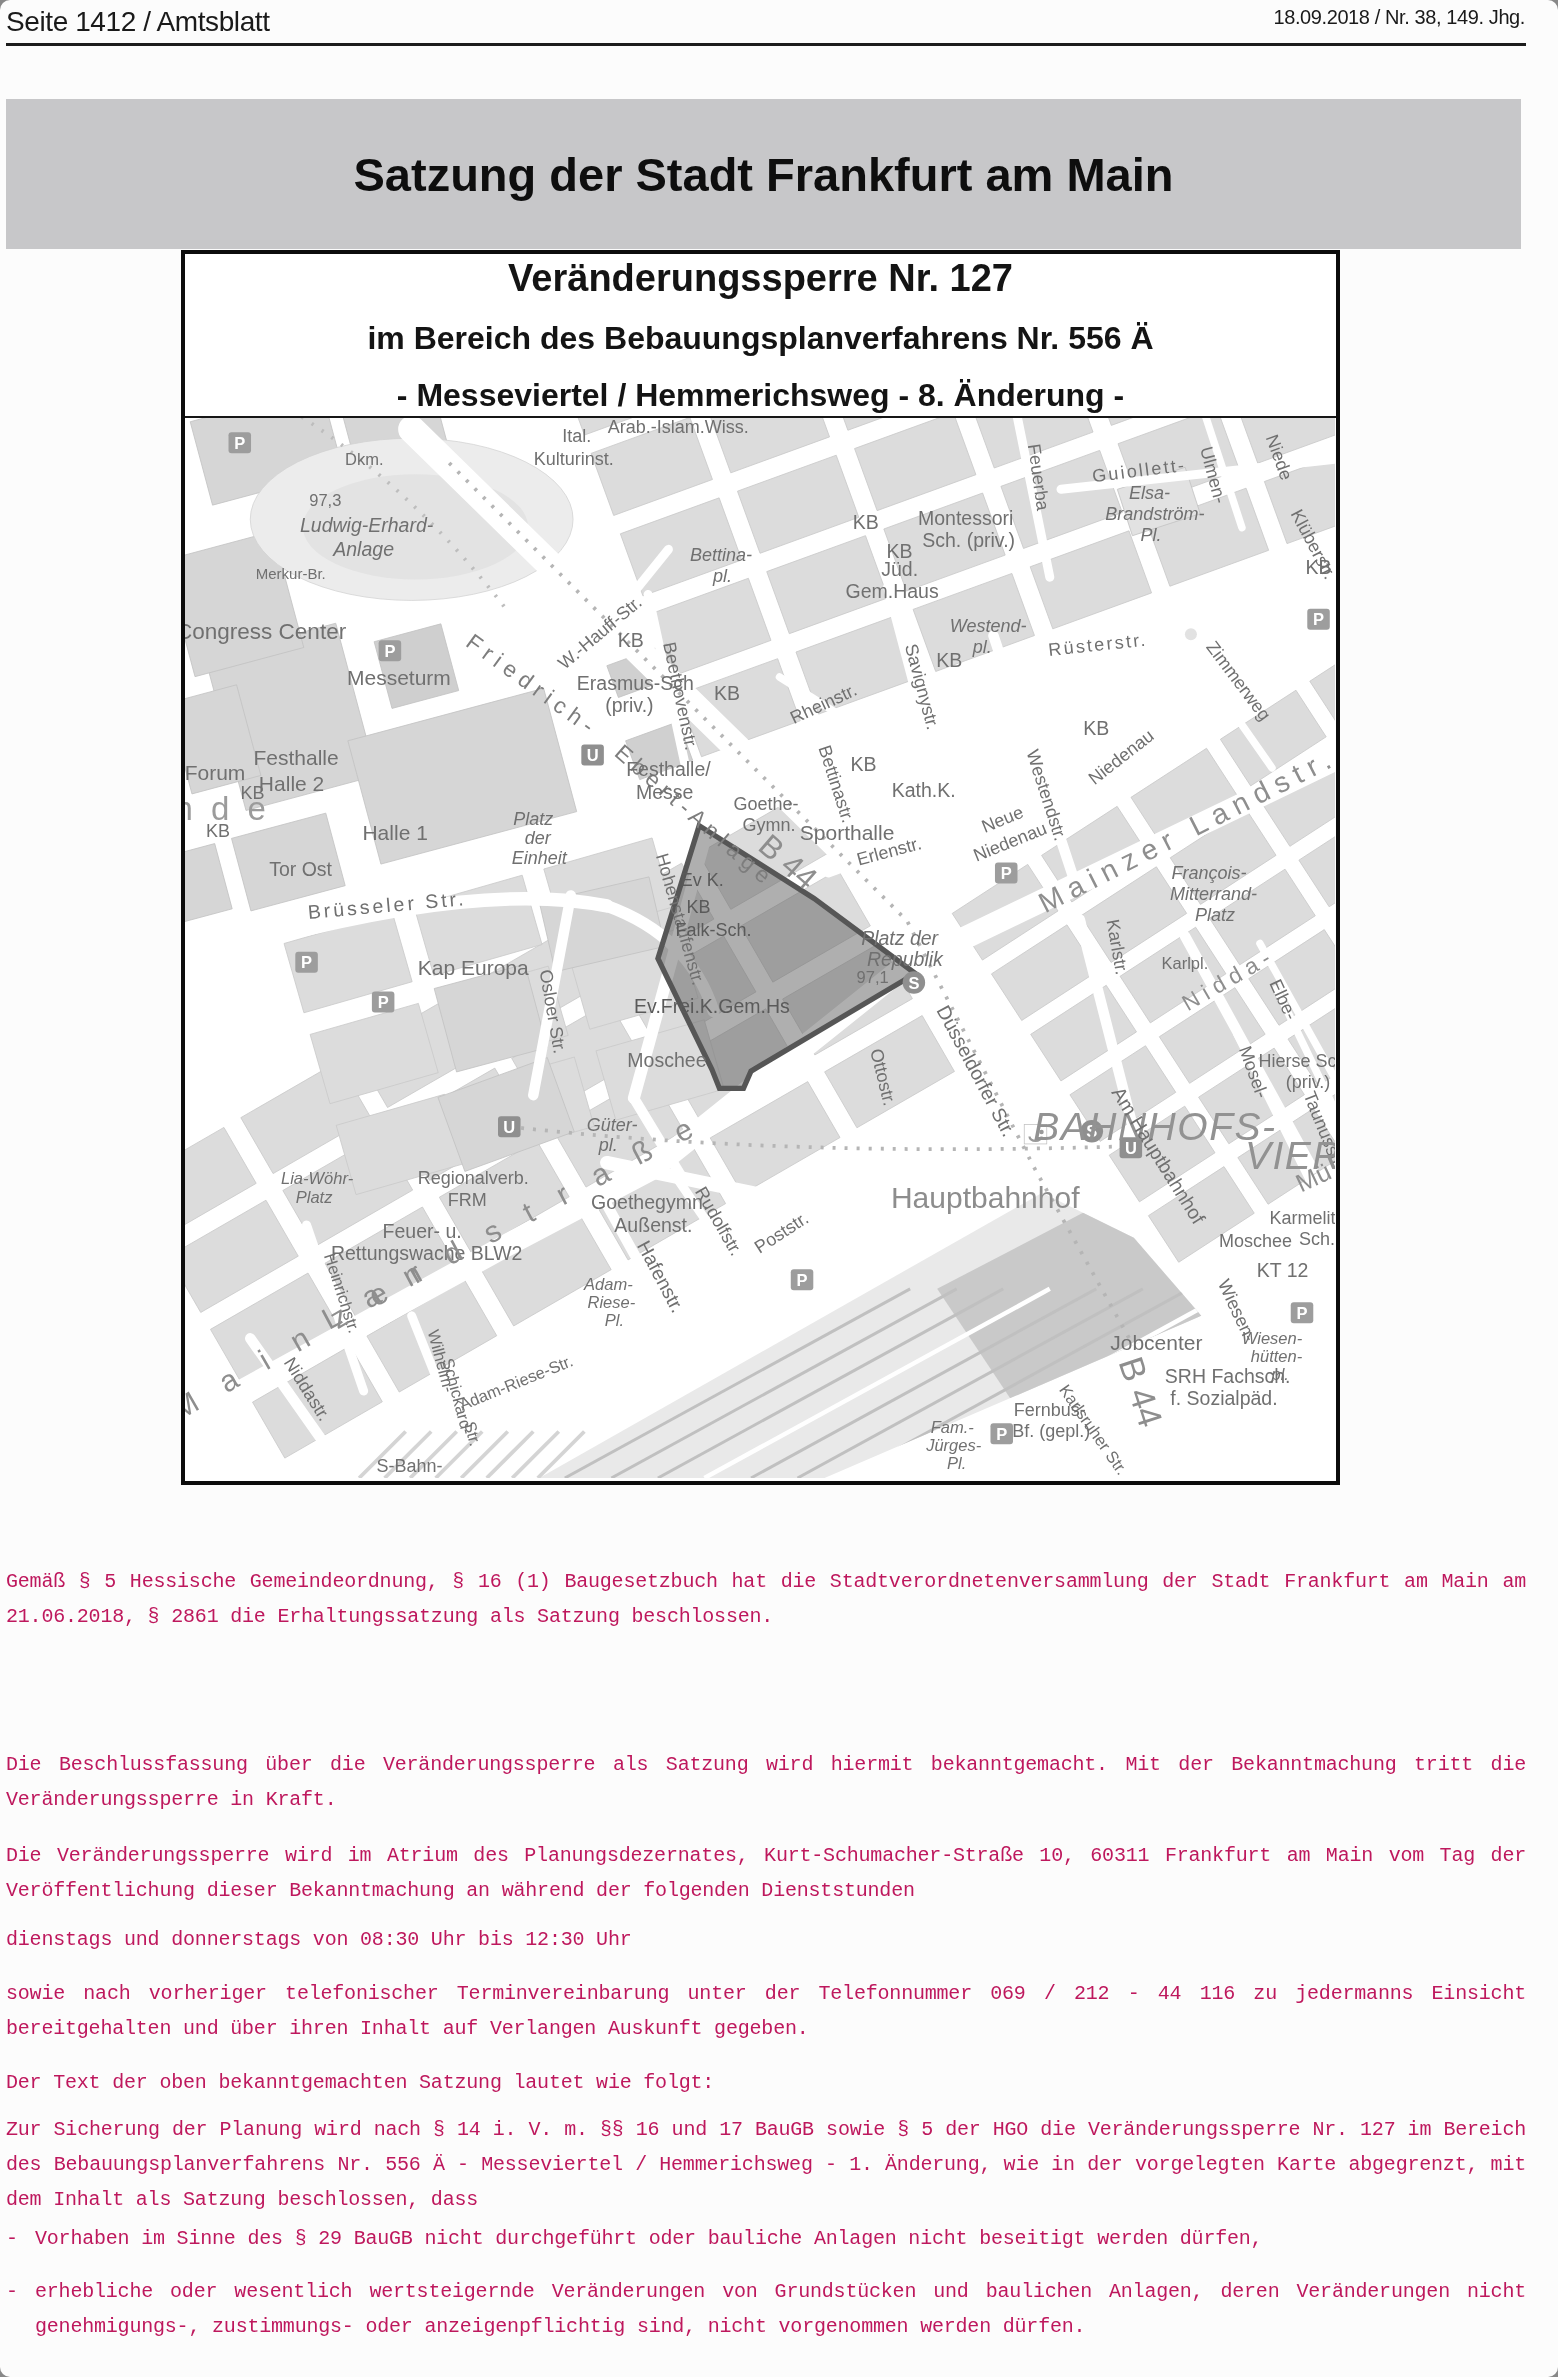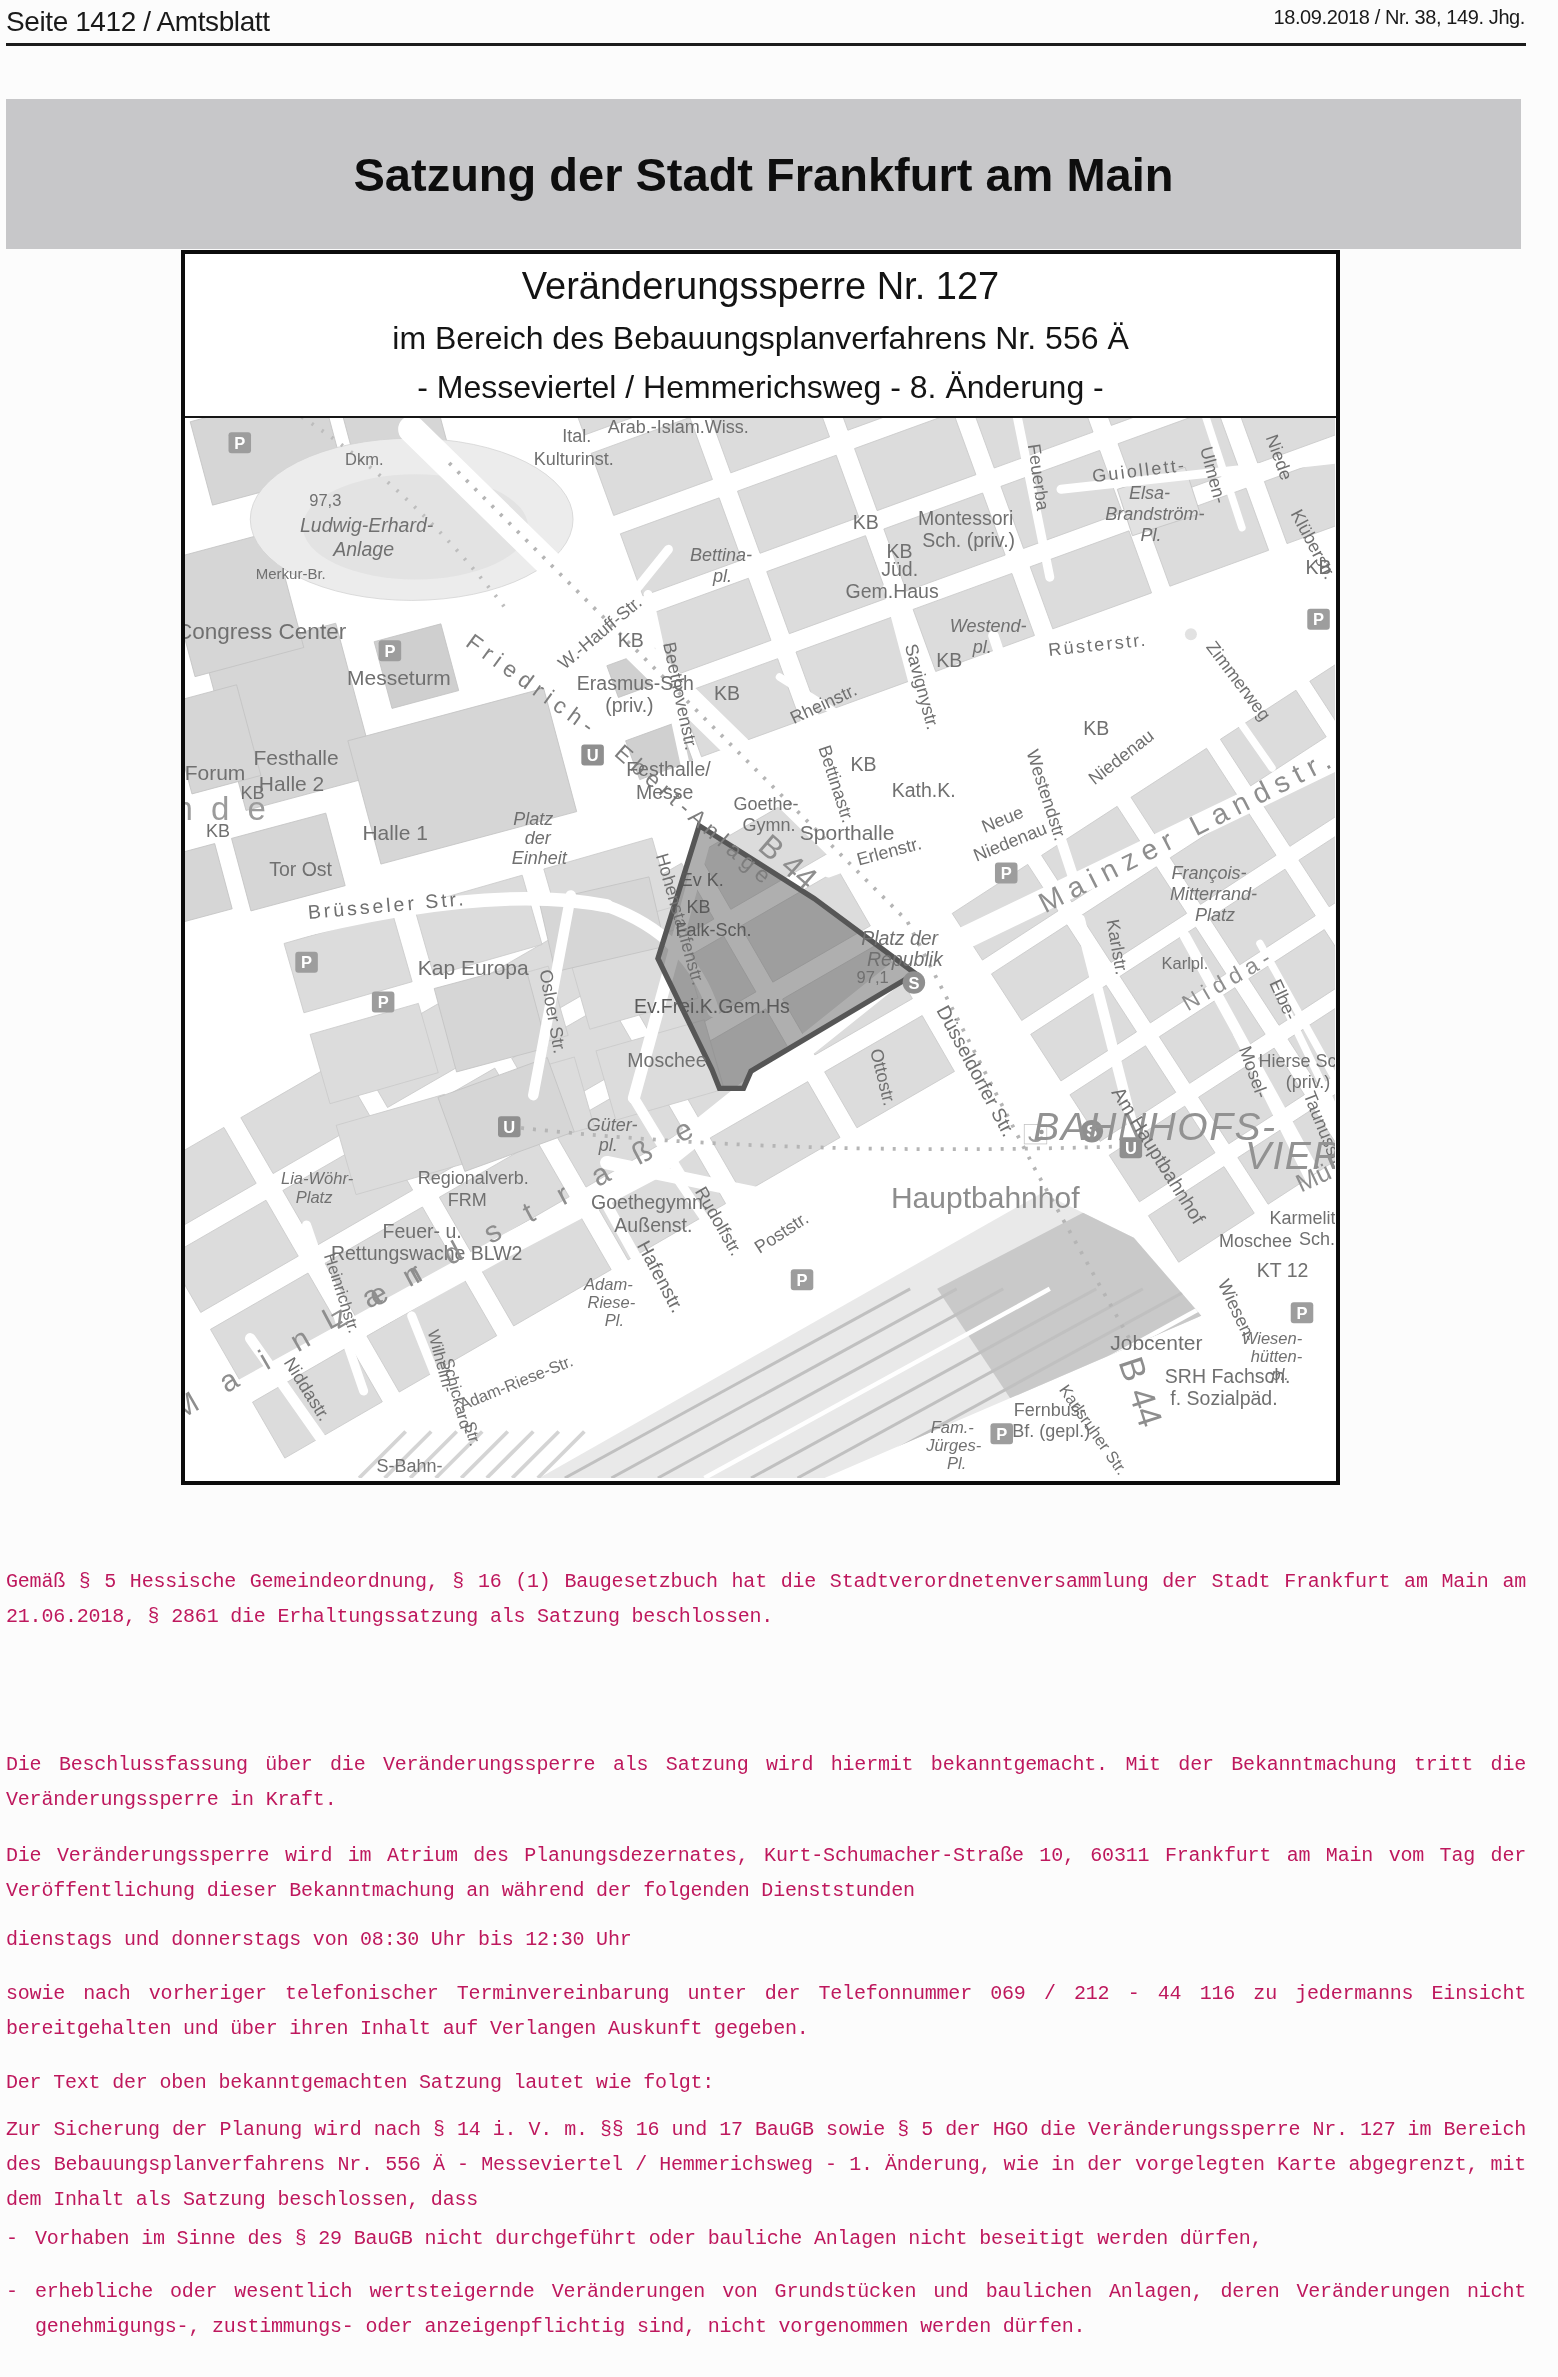--- a/index.html
+++ b/index.html
@@ -1,27 +1,27 @@
 <!DOCTYPE html>
 <html style="font-size:12px"><head>
 <meta charset="utf-8">
 <style>
   html,body{margin:0;padding:0;background:#888;}
   .page{position:relative;width:1558px;height:2377px;background:#fcfcfc;
-        font-family:"Liberation Sans",sans-serif;color:#1a1a1a;overflow:hidden;margin:0 auto;}
+        font-family:"Liberation Sans",sans-serif;color:#1a1a1a;overflow:hidden;margin:0 auto;border-radius:10px;}
   .hdr-left{position:absolute;left:6px;top:6px;font-size:28px;letter-spacing:-0.4px;}
   .hdr-right{position:absolute;right:33px;top:6px;font-size:20px;letter-spacing:-0.4px;}
   .rule{position:absolute;left:6px;top:43px;width:1520px;height:3px;background:#1c1c1c;}
   .banner{position:absolute;left:6px;top:99px;width:1515px;height:150px;
           display:flex;align-items:center;justify-content:center;}
   .banner-title{font-size:47px;font-weight:bold;letter-spacing:0px;color:#0e0e0e;}
   .map-box{position:absolute;left:181px;top:250px;width:1159px;height:1235px;
            border:4.5px solid #0c0c0c;box-sizing:border-box;background:#fff;}
   .box-title{height:162px;display:flex;flex-direction:column;align-items:center;justify-content:center;
-             gap:12px;text-align:center;color:#141414;}
+             gap:20px;text-align:center;color:#141414;font-weight:bold;}
   .bt1{font-size:38px;}
   .bt2{font-size:32px;}
   .bt3{font-size:32px;}
   .map-area{position:relative;height:1062px;border-top:2.3px solid #161616;overflow:hidden;background:#fff;}
   .map-area svg{display:block;}
   .caption{position:absolute;left:190px;top:1499px;font-size:23px;color:#101010;}
   .para{position:absolute;left:6px;width:1520px;font-size:20px;line-height:35px;
         text-align:justify;color:#be185d;letter-spacing:-0.2px;font-family:Liberation Mono, monospace;}
   .para.single{text-align:left;}
   .sig{position:absolute;left:1215px;top:1631px;font-size:28px;line-height:35px;font-weight:bold;color:#101010;}

